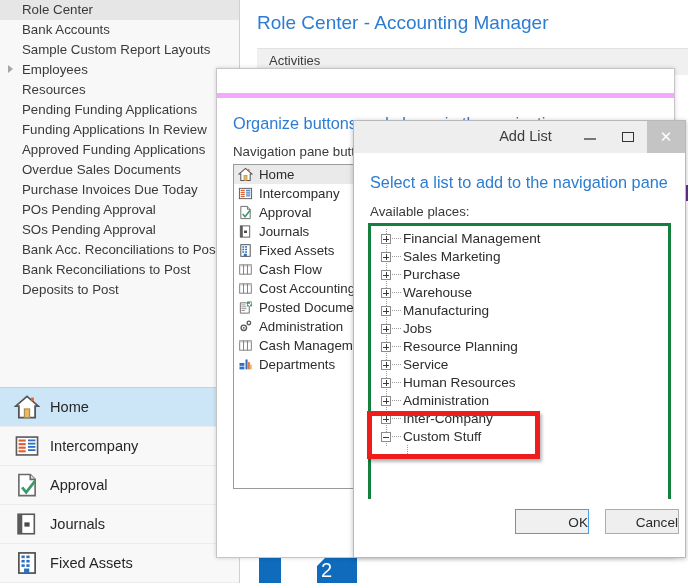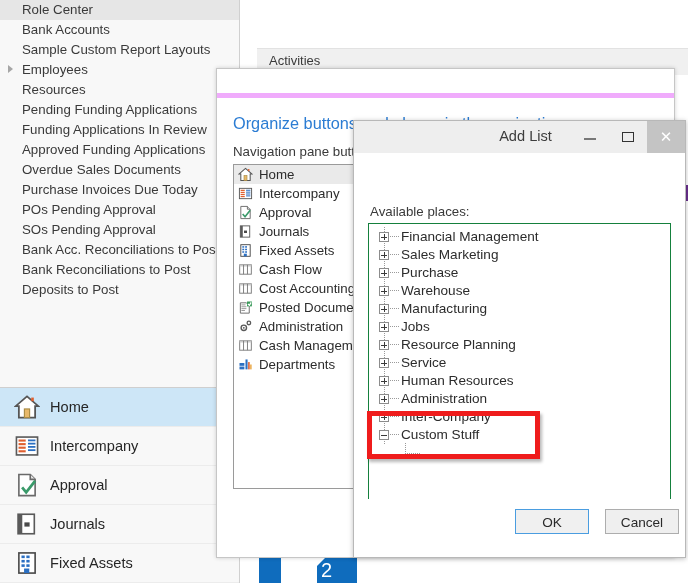--- a/index.html
+++ b/index.html
@@ -106,21 +106,21 @@
   .wbtn.min { right:76px; } .wbtn.max { right:38px; } .wbtn.close { right:0; background:#c4c4c4; }
   .wbtn .g-min { position:absolute; left:13px; top:17px; width:12px; height:2px; background:#777; }
   .wbtn .g-max { position:absolute; left:13px; top:11px; width:12px; height:10px; border:1.6px solid #333; box-sizing:border-box;}
   .wbtn .g-close { position:absolute; left:0; top:0; width:38px; height:32px; color:#ffffff; font-size:15px; text-align:center; line-height:32px; }
 
   #al-body { position:absolute; left:0; right:0; top:32px; bottom:0; background:#ffffff; }
   #al-heading { position:absolute; left:16px; top:20px; font-size:16.3px; color:#2b7cd3; white-space:nowrap;}
   #al-label { position:absolute; left:16px; top:51px; font-size:13.3px; color:#3a3a3a; white-space:nowrap;}
   #al-tree {
     position:absolute; left:14px; top:70px; width:303px; height:290px;
-    border:1px solid #15803d; background:#ffffff; box-sizing:border-box; overflow:hidden;
+    border:3px solid #15803d; background:#ffffff; box-sizing:border-box; overflow:hidden;
   }
   .tnode { position:relative; height:18px; line-height:18px; font-size:13.6px; color:#2c2c2c; white-space:nowrap; }
   .tnode .exp {
     position:absolute; left:10px; top:4px; width:10px; height:10px;
     border:1px solid #8c8c8c; background:#ffffff; box-sizing:border-box;
   }
   .tnode .exp .h { position:absolute; left:1px; top:3.5px; width:6px; height:1px; background:#3a3a3a; }
   .tnode .exp .v { position:absolute; left:3.5px; top:1px; width:1px; height:6px; background:#3a3a3a; }
   .tnode .dots {
     position:absolute; left:21px; top:8px; width:9px; height:1px;
@@ -135,21 +135,21 @@
     position:absolute; left:36px; top:-1px; width:14px; height:10px;
     border-left:1px dotted #9a9a9a; border-bottom:1px dotted #9a9a9a;
   }
   .tnode.child .lbl {
     left:52px; background:#1e90e8; color:#ffffff; padding:0 4px; line-height:18px;
   }
 
   #al-buttons { position:absolute; left:0; right:0; bottom:0; height:58px; background:#ffffff;}
   .dlgbtn {
     position:absolute; top:10px; width:74px; height:25px;
-    font-size:13.6px; color:#2a2a2a; text-align:center; line-height:25px;
+    font-size:13.6px; color:#2a2a2a; text-align:right; line-height:25px;
     background:#efefef; border:1px solid #adadad; box-sizing:border-box;
   }
   .dlgbtn.ok { right:96px; border:1px solid #4a9de0; background:#f0f0f0; }
   .dlgbtn.cancel { right:6px; }
 
   
   #red-box {
     position:absolute; left:367px; top:411px; width:173px; height:48px;
     border:5px solid #ef1c1c; box-sizing:border-box;
     box-shadow:2px 3px 3px rgba(0,0,0,.28);
@@ -237,20 +237,21 @@
                 <rect x="7.6" y="8.8" width="2" height="1.6" fill="#2b6fc2"></rect>
                 <rect x="6.2" y="11.4" width="3.2" height="2.8" fill="#2b6fc2"></rect>
               </svg></span>
           </span>
           <span>Fixed Assets</span>
         </div>
       </div>
   </div>
 
   <div id="content">
+    <div id="rc-title">Role Center - Accounting Manager</div>
     <div id="rc-band">
       <span>Activities</span>
     </div>
     <div id="rc-tile">
       <div class="pg"></div>
       <div class="num">2</div>
     </div>
     <div id="rc-edge"></div>
   </div>
 
@@ -397,20 +398,21 @@
           <div class="g-min"></div>
         </div>
       <div class="wbtn max">
           <div class="g-max"></div>
         </div>
       <div class="wbtn close">
           <div class="g-close">✕</div>
         </div>
     </div>
     <div id="al-body">
+      <div id="al-heading">Select a list to add to the navigation pane</div>
       <div id="al-label">Available places:</div>
       <div id="al-tree">
           <div class="tnode" style="margin-top: 4px;">
             <span class="vdots"></span>
             <span class="exp">
               <span class="h"></span>
               <span class="v"></span>
             </span>
             <span class="dots"></span>
             <span class="lbl">Financial Management</span>

